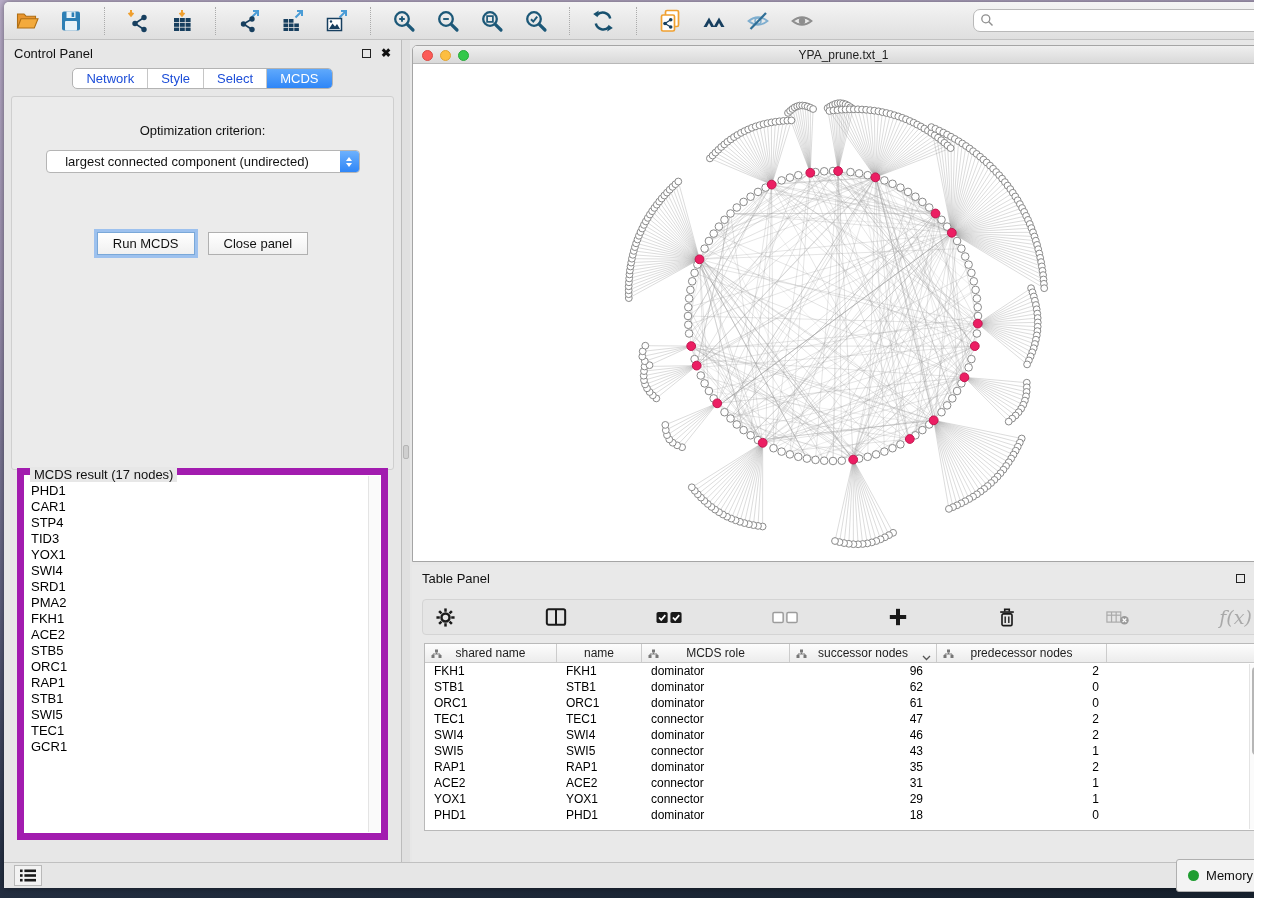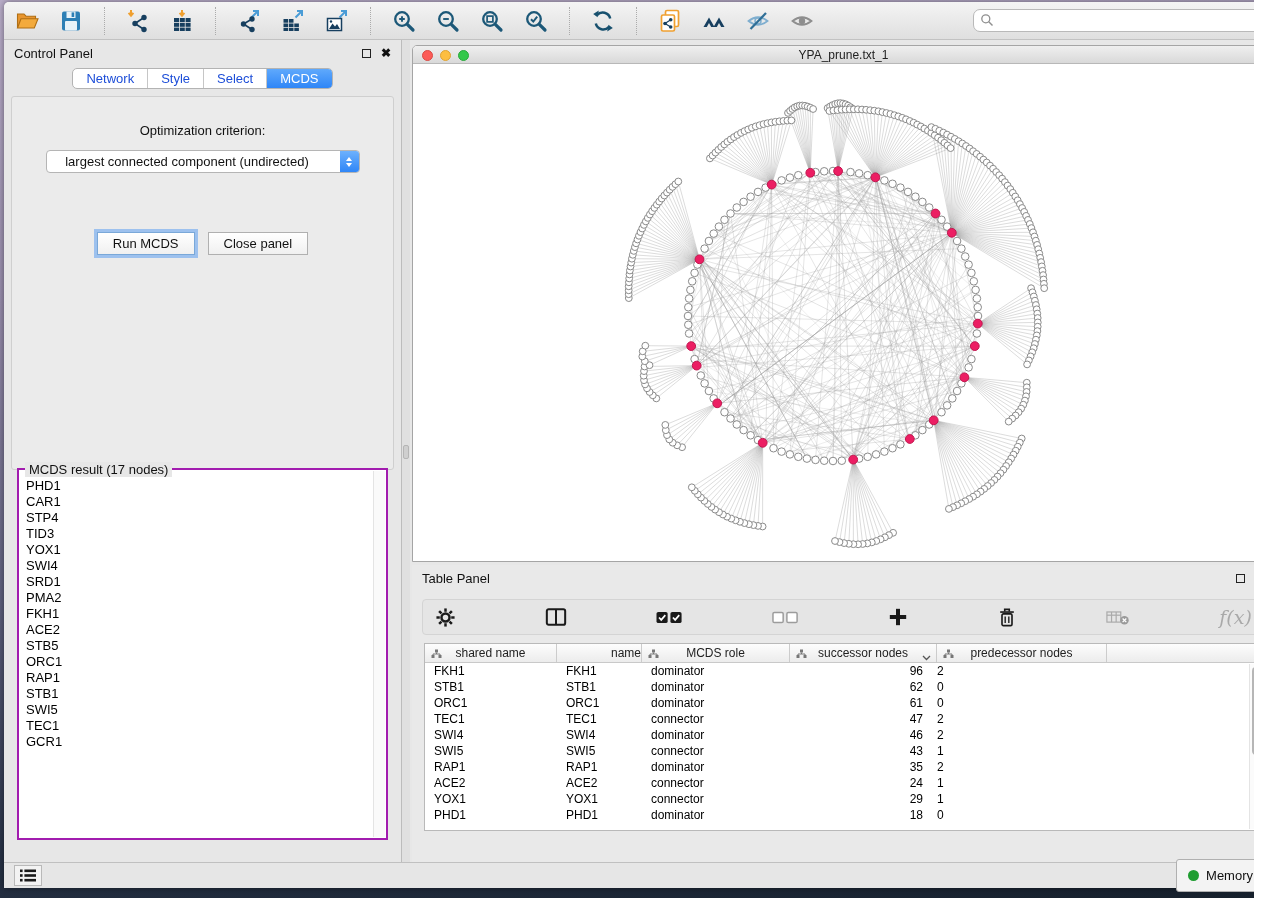--- a/index.html
+++ b/index.html
@@ -42,21 +42,21 @@
   .combo .step { width:19px; height:100%; background:linear-gradient(#6db1fd,#2f86f7); display:flex;
     flex-direction:column; align-items:center; justify-content:center; gap:2px; }
   .combo .step span { width:0; height:0; border-left:3.5px solid transparent; border-right:3.5px solid transparent; }
   .combo .step .up { border-bottom:4px solid #fff; }
   .combo .step .dn { border-top:4px solid #fff; }
   .btn-row { margin-top:13px; display:flex; justify-content:center; gap:13px; }
   .pbtn { background:linear-gradient(#ffffff,#f0f0f0); border:1px solid #b0b0b0; border-radius:0;
     font-size:13px; padding:3px 15px; color:#111;margin-top:46px; }
   .pbtn.focus { box-shadow:0 0 0 3px rgba(105,165,240,.6); border-color:#7aa8d8; }
   .groupbox { position:absolute; left:13px; right:13px; top:428px; height:372px;
-    border:2px solid #a21caf; background:#fff; }
+    border:7px solid #a21caf; background:#fff; }
   .groupbox .legend { position:absolute; top:-8px; left:6px; background:#e7e7e7; padding:0 4px;
     font-size:13px; color:#111; }
   .mcds-list { position:absolute; inset:8px 14px 2px 7px; font-size:13px; line-height:16px; color:#000; overflow:hidden; }
   .mcds-scroll { position:absolute; top:1px; right:1px; bottom:1px; width:12px; background:#fafafa; border-left:1px solid #e4e4e4; }
 
   
   .vsplit { position:absolute; left:398px; top:38px; width:8px; bottom:26px; background:#e0e0e0; }
   .vsplit .grip { position:absolute; top:405px; left:1px; width:6px; height:14px;
     background:#cfcfcf; border:1px solid #b5b5b5; border-radius:2px; }
 
@@ -82,24 +82,24 @@
   .tablebox { position:absolute; left:12px; right:12px; top:78px; height:188px; background:#fff;
     border:1px solid #b9b9b9; overflow:hidden; }
   .thead { display:flex; height:19px; background:linear-gradient(#fdfdfd,#ececec); border-bottom:1px solid #c9c9c9; }
   .hcell { position:relative; border-right:1px solid #cccccc; font-size:12px; color:#222;
     display:flex; align-items:center; justify-content:center; }
   .hcell .ticon { position:absolute; left:6px; top:4px; }
   .hcell .chev { position:absolute; right:5px; top:6px; }
   .trow { display:flex; height:16px; align-items:center; }
   .tcell { font-size:12px; color:#000; overflow:hidden; white-space:nowrap; }
   .c0 { width:132px; padding-left:9px; }
-  .c1 { width:85px;  padding-left:9px;justify-content:flex-end; }
+  .c1 { width:85px;  padding-left:9px; }
   .c2 { width:148px; padding-left:9px; }
   .c3 { width:147px; text-align:right; padding-right:14px; }
-  .c4 { width:170px; padding-right:8px; }
+  .c4 { width:170px; text-align:right; padding-right:8px; }
   .thead .c0,.thead .c1,.thead .c2,.thead .c3,.thead .c4 { padding:0; }
   .tscroll { position:absolute; top:20px; right:1px; bottom:1px; width:12px; background:#fbfbfb; border-left:1px solid #e4e4e4; }
   .tthumb { position:absolute; top:3px; left:1.5px; width:8px; height:88px; background:#b6b6b6; border-radius:4px; }
   .tbl-tabs-row { position:absolute; left:190px; top:272px; }
 
   
   .statusbar { position:absolute; left:0; right:0; bottom:0; height:26px; background:#e6e6e6;
     border-top:1px solid #c0c0c0; display:flex; align-items:center; padding:0 10px; }
   .sb-left { width:28px; height:21px; background:#f3f3f3; border:1px solid #b9b9b9; display:flex;
     align-items:center; justify-content:center; }
@@ -1434,21 +1434,21 @@
                 <div class="tcell c0">RAP1</div>
                 <div class="tcell c1">RAP1</div>
                 <div class="tcell c2">dominator</div>
                 <div class="tcell c3">35</div>
                 <div class="tcell c4">2</div>
               </div>
               <div class="trow">
                 <div class="tcell c0">ACE2</div>
                 <div class="tcell c1">ACE2</div>
                 <div class="tcell c2">connector</div>
-                <div class="tcell c3">24</div>
+                <div class="tcell c3">31</div>
                 <div class="tcell c4">1</div>
               </div>
               <div class="trow">
                 <div class="tcell c0">YOX1</div>
                 <div class="tcell c1">YOX1</div>
                 <div class="tcell c2">connector</div>
                 <div class="tcell c3">29</div>
                 <div class="tcell c4">1</div>
               </div>
               <div class="trow">

